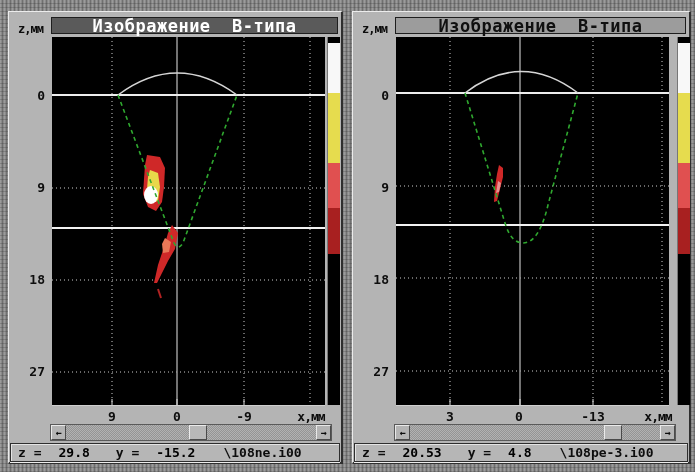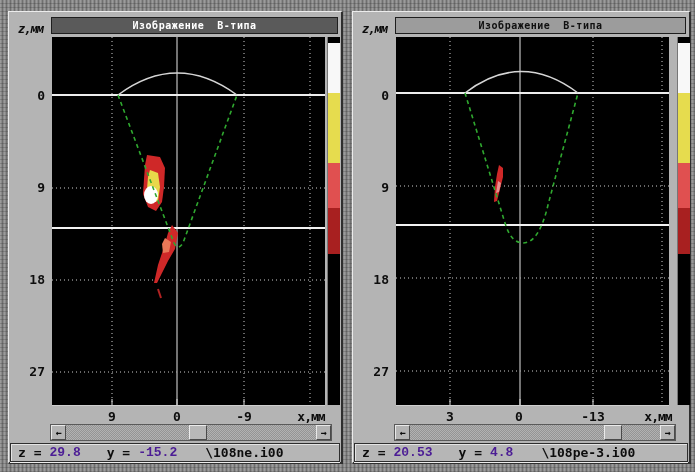--- a/index.html
+++ b/index.html
@@ -19,22 +19,22 @@
     border-style:solid;border-width:1px 2px 2px 1px;
     border-color:#ececec #2f2f2f #2f2f2f #ececec;
   }
   .titlebar{
     position:absolute;left:42px;right:3px;top:5px;height:17px;
     display:flex;align-items:center;justify-content:center;
     border:1px solid #1e1e1e;box-sizing:border-box;
   }
   .titlebar--active{background:#5a5a5a;color:#ffffff;}
   .titlebar--inactive{background:#9c9c9c;color:#101010;}
-  .title-text{font-size:10px;white-space:pre;letter-spacing:.5px;}
-  .axis-z-label{position:absolute;left:9px;top:10px;font-size:12px;color:#0d0d0d;letter-spacing:-1px;font-style:italic;}
+  .title-text{font-size:17px;white-space:pre;letter-spacing:.5px;}
+  .axis-z-label{position:absolute;left:9px;top:10px;font-size:12px;color:#0d0d0d;letter-spacing:-1px;}
   .plot{
     position:absolute;left:43px;top:25px;width:273px;height:368px;
     background:#000;border-bottom:1px solid #cfcfcf;
   }
   .plot svg{position:absolute;left:0;top:0;}
   .colorbar{
     position:absolute;top:25px;width:12px;height:368px;background:#000;
     border-left:1px solid #777;
   }
   .cb-seg{width:100%;}
@@ -71,21 +71,21 @@
     background:#b8b8b8;border-style:solid;border-width:1px;
     border-color:#ebebeb #4a4a4a #4a4a4a #ebebeb;cursor:grab;
   }
   .statusbar{
     position:absolute;left:1px;right:1px;top:431px;height:19px;box-sizing:border-box;
     background:#b6b6b6;border:1px solid #2e2e2e;
     box-shadow:inset 1px 1px 0 #e4e4e4, 0 1px 0 #ededed;
     display:flex;align-items:center;padding:0 7px;
     font-size:13px;color:#0d0d0d;white-space:pre;
   }
-  .sv{color:#4c1d95;margin-left:8px;font-family:Liberation Mono, monospace;}
+  .sv{color:#000000;margin-left:17px;}
   .sl-y{margin-left:26px;}
   .sf{margin-left:28px;}
 </style>
 </head>
 <body>
 
 <div class="window" style="left:8px;width:335px;">
   <div class="titlebar titlebar--active">
     <span class="title-text">Изображение  В-типа</span>
   </div>

